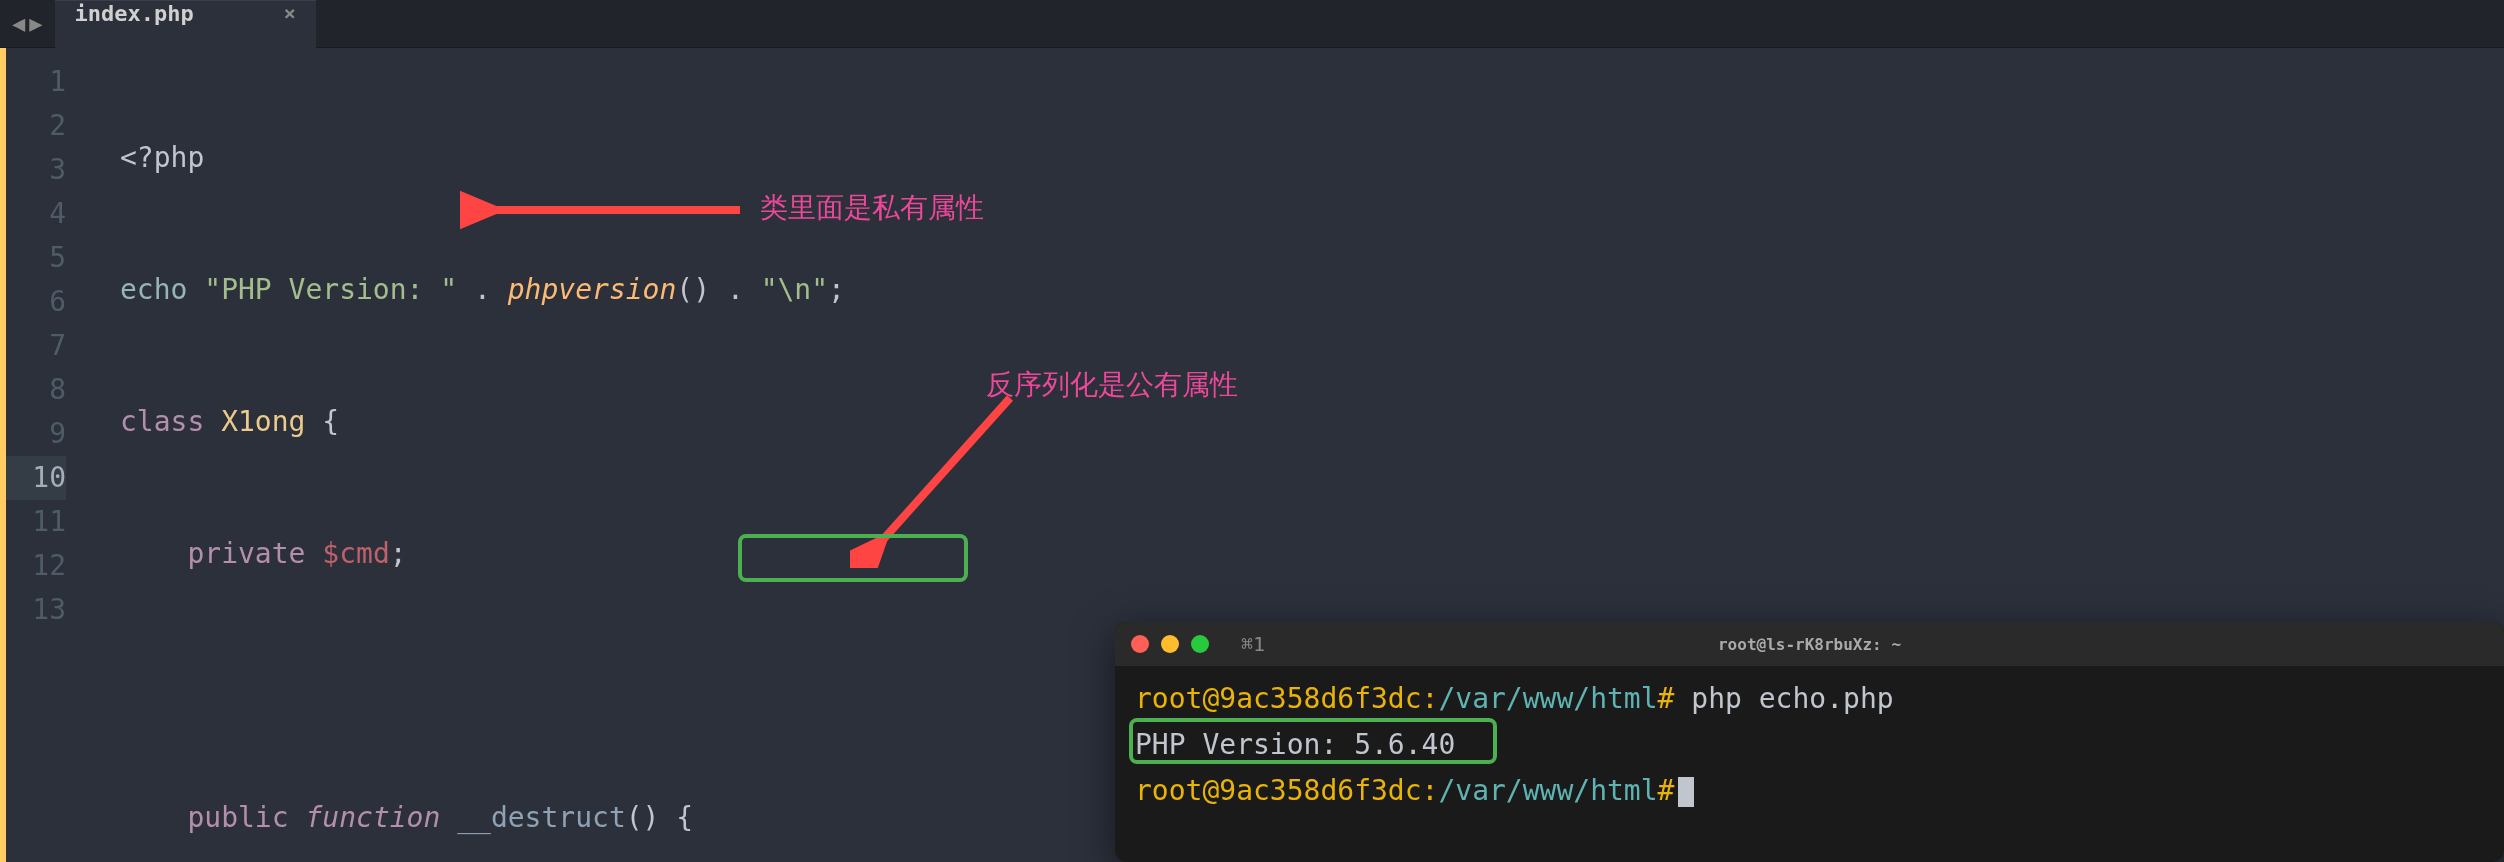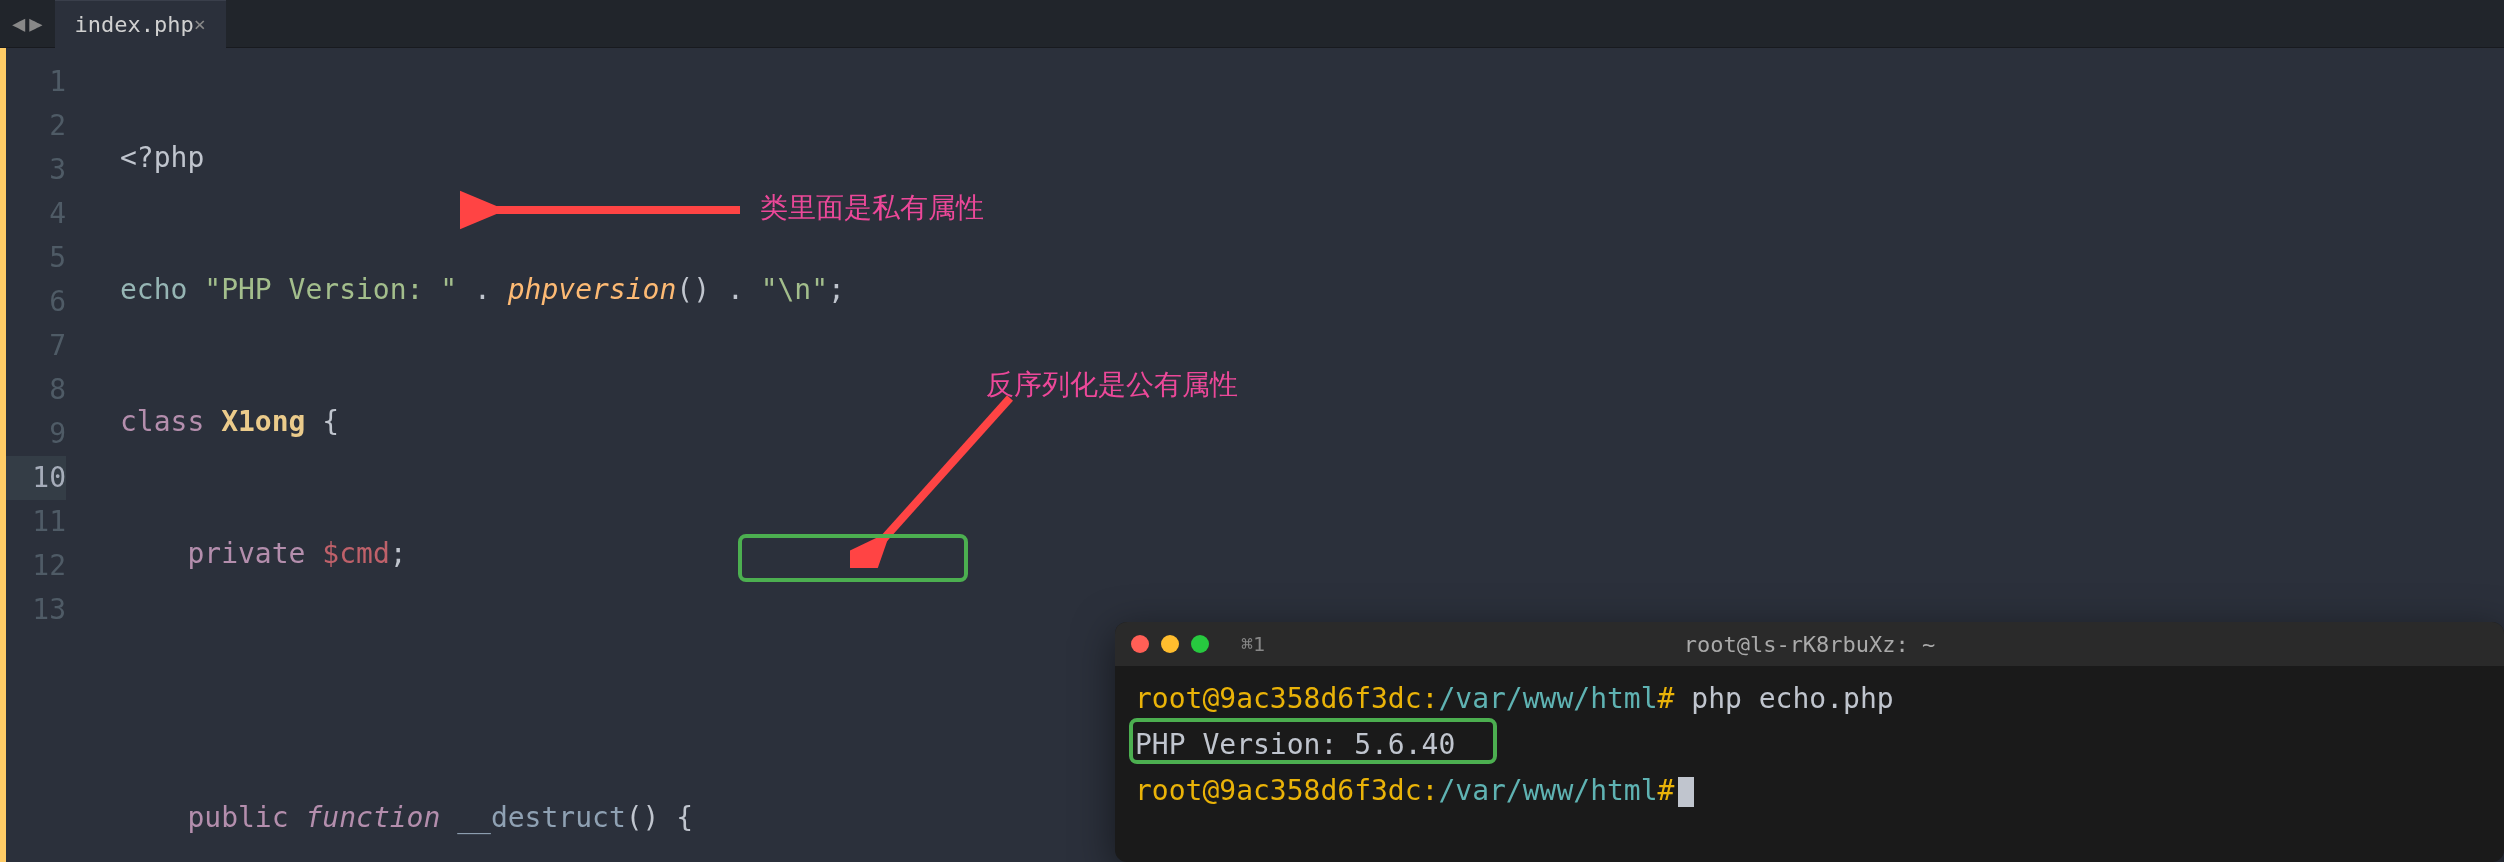--- a/index.html
+++ b/index.html
@@ -31,25 +31,27 @@
       padding: 0 12px;
       gap: 4px;
       color: #888;
       font-size: 22px;
     }
     
     .tab {
       background: #2b303b;
       height: 48px;
       display: flex;
-      align-items: center;
+      align-items: flex-start;
       padding: 0 20px;
+      gap: 90px;
       color: #d0d0d0;
       font-size: 22px;
       border-top: 1px solid #3a3f4b;
+      font-weight: bold;
     }
     
     .tab-close {
       color: #888;
       font-size: 20px;
       cursor: pointer;
     }
     
     .editor {
       display: flex;
@@ -95,21 +97,21 @@
       position: relative;
     }
     
     
     .tag { color: #c0c5ce; }
     .keyword { color: #b48ead; }
     .keyword-echo { color: #96b5b4; }
     .string { color: #a3be8c; }
     .operator { color: #c0c5ce; }
     .punct { color: #c0c5ce; }
-    .class-name { color: #ebcb8b; font-weight: bold; }
+    .class-name { color: #ebcb8b; }
     .brace { color: #c0c5ce; }
     .visibility { color: #b48ead; }
     .var-sigil { color: #bf616a; }
     .prop { color: #bf616a; }
     .func-name { color: #8fa1b3; }
     .call { color: #fdba74; font-style: italic; }
     
     
     .annotation {
       position: absolute;
@@ -172,22 +174,22 @@
       color: #888;
       font-size: 20px;
       margin-left: 32px;
     }
     
     .terminal-title {
       position: absolute;
       left: 50%;
       transform: translateX(-50%);
       color: #aaa;
-      font-size: 22px;
-      font-weight: normal;
+      font-size: 16px;
+      font-weight: bold;
     }
     
     .terminal-body {
       padding: 10px 20px;
       font-size: 28px;
       line-height: 46px;
       font-family: 'Menlo', 'Monaco', monospace;
     }
     
     .term-prompt { color: #eab308; }

